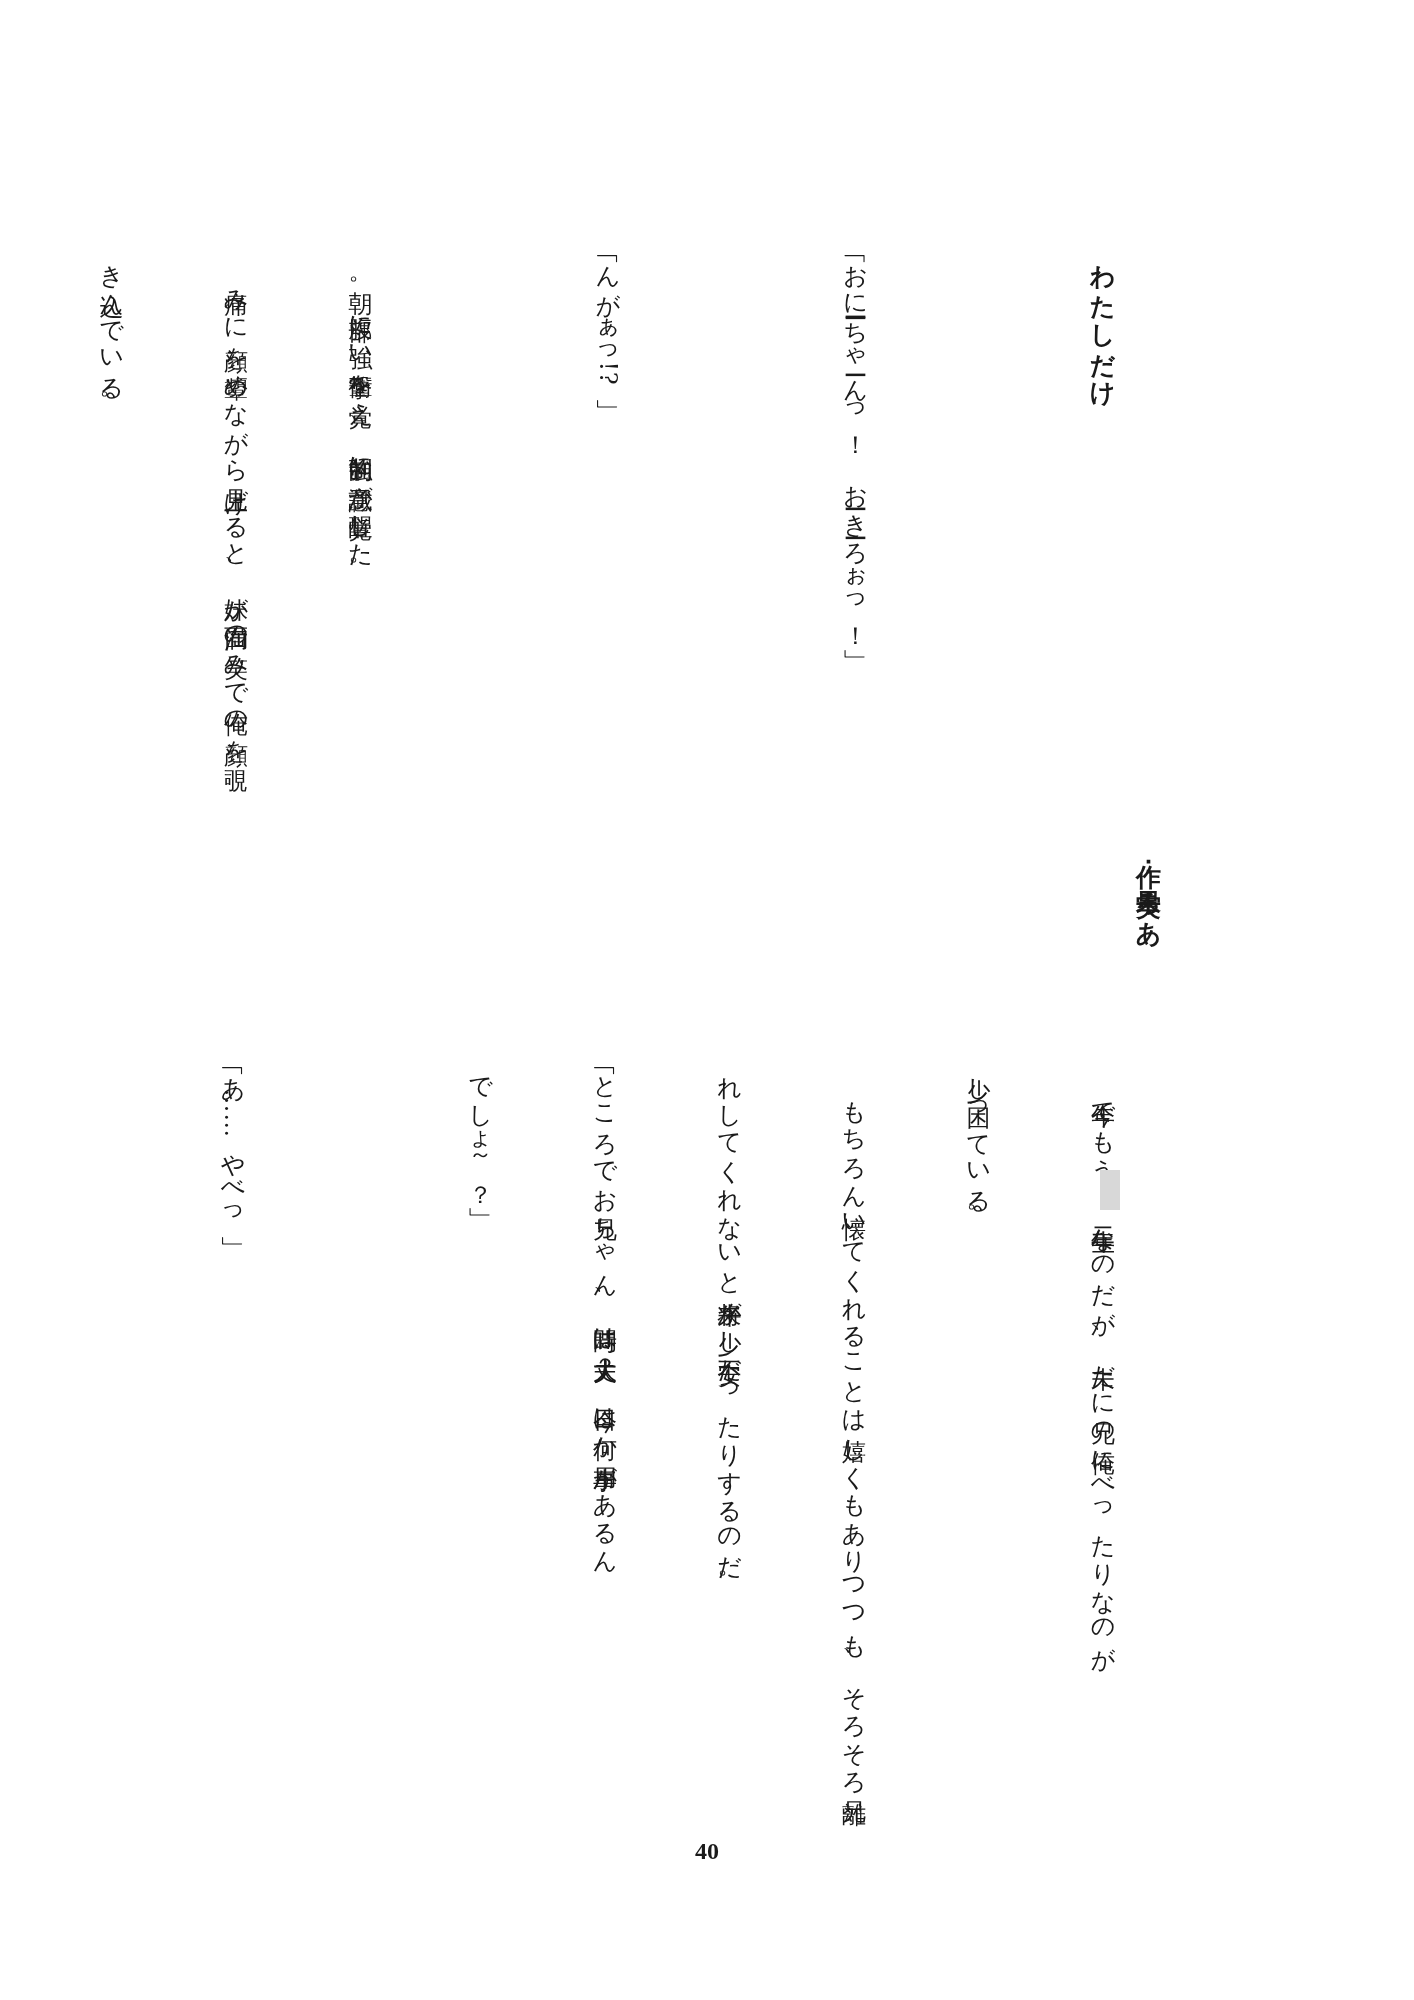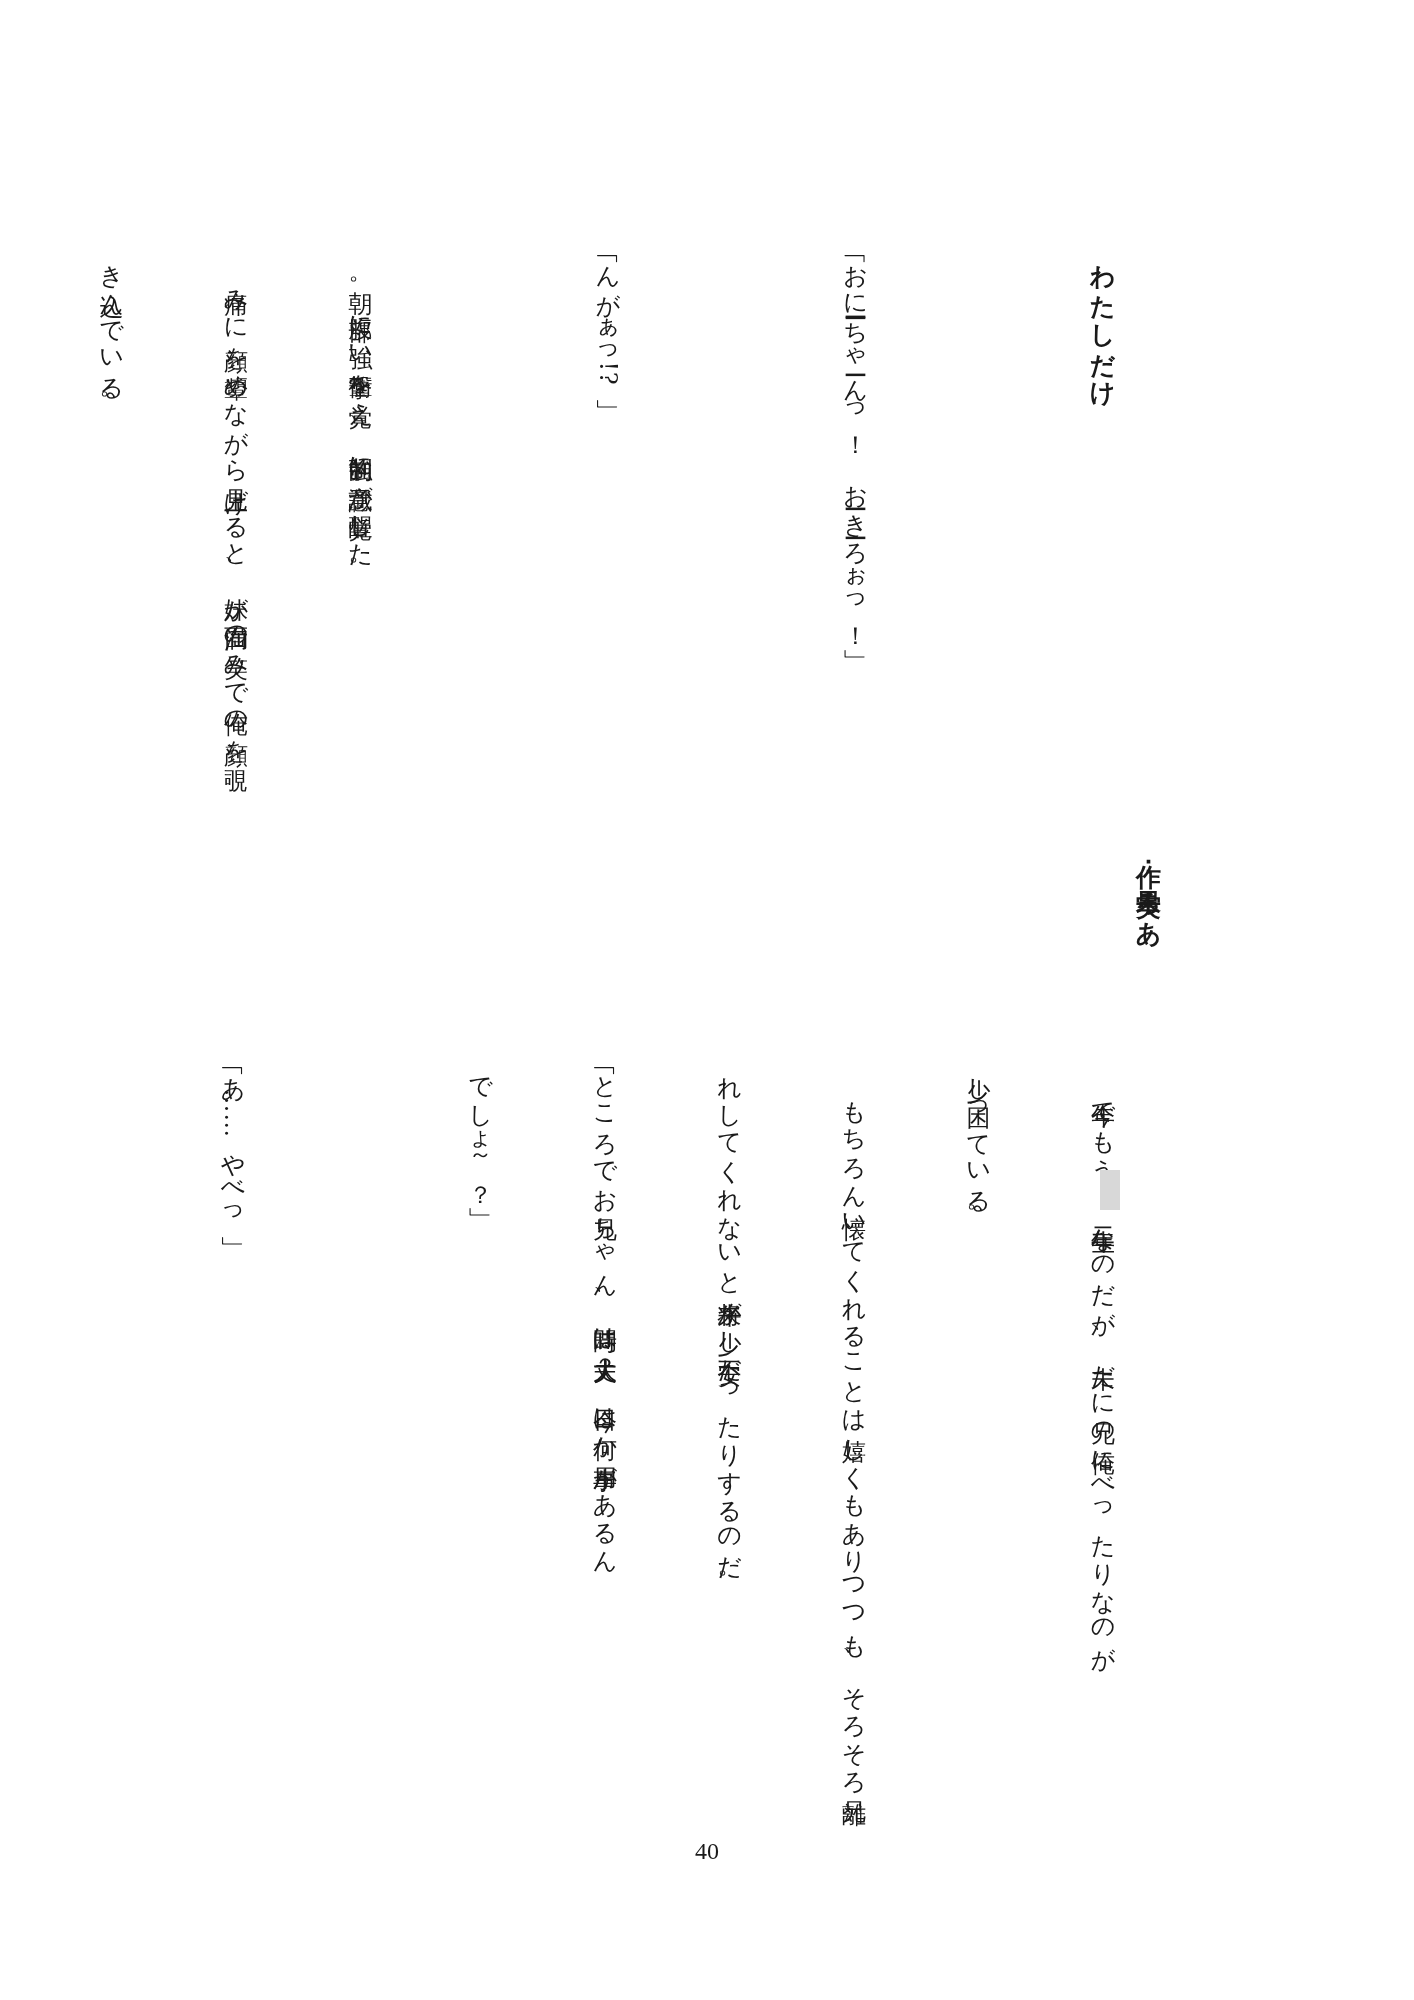--- a/index.html
+++ b/index.html
@@ -9,21 +9,21 @@
            font-size:24px; line-height:41.5px; letter-spacing:0.6px; white-space:pre; }
   .block .ln { display:block; }
   .upper { top:248px; right:208px; height:760px; }
   .lower { top:1060px; right:208px; height:760px; }
   .title { font-family:"DejaVu Sans","Liberation Sans",sans-serif; font-weight:bold; font-size:25px; }
   .gap { display:block; }
   .author { position:absolute; writing-mode:vertical-rl; font-family:"DejaVu Sans","Liberation Sans",sans-serif;
             font-weight:bold; font-size:25px; letter-spacing:1px; top:845px; left:1132px; }
   .redact { display:inline-block; width:20px; height:40px; background:#d8d8d8; vertical-align:middle; }
   .pagenum { position:absolute; top:1838px; left:0; width:1414px; text-align:center;
-             font-family:"Liberation Serif","DejaVu Serif",serif; font-size:24px; }
+             font-family:"Liberation Serif","DejaVu Serif",serif; font-size:24px;font-weight:bold; }
 </style>
 </head>
 <body>
 
 <div class="block upper">
   <span class="ln title">わたしだけ</span>
   <span class="gap" style="width:40px"></span>
   <span class="ln">「おにーーちゃーんっ！　おーきーろぉっ！」</span>
   <span class="gap" style="width:40px"></span>
   <span class="ln">「んがぁっ!?」</span>

